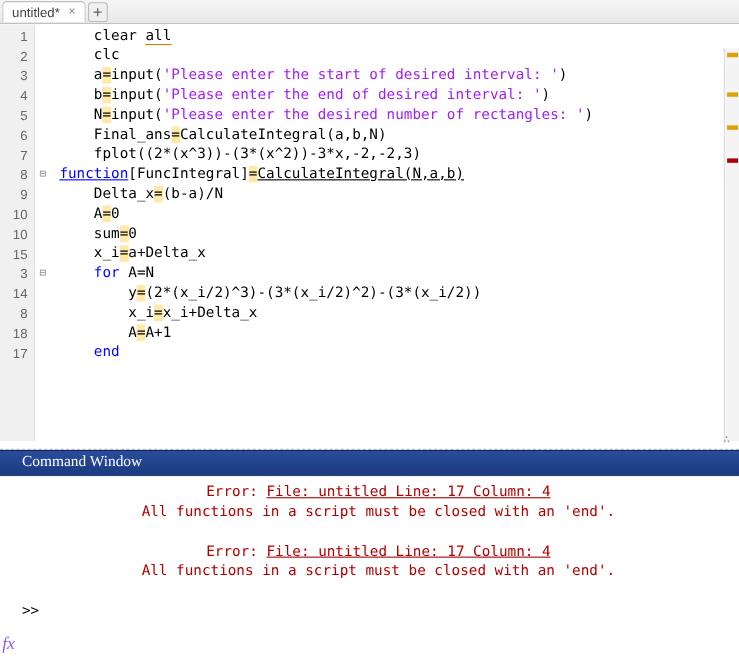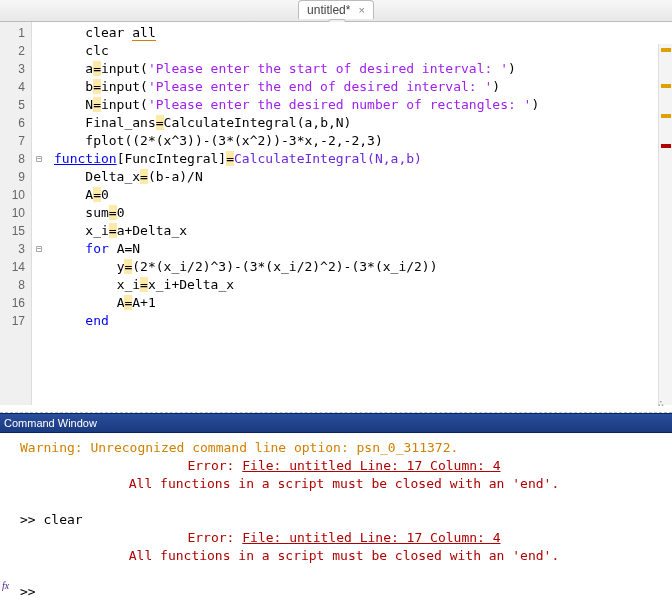--- a/index.html
+++ b/index.html
@@ -13,21 +13,20 @@
   display: flex;
   flex-direction: column;
 }
 .tabbar {
   height: 22px;
   background: linear-gradient(#f7f7f7, #e8e8e8);
   border-bottom: 1px solid #bbb;
   display: flex;
   align-items: center;
   padding-left: 2px;
-  flex-direction: column;
 }
 .tab {
   background: #fefefe;
   border: 1px solid #bbb;
   border-bottom: none;
   border-radius: 4px 4px 0 0;
   padding: 2px 6px 2px 8px;
   display: flex;
   align-items: center;
   gap: 6px;
@@ -90,40 +89,40 @@
   padding-left: 8px;
   white-space: pre;
   color: #000;
 }
 .code .row { height: 18px; }
 .kw { color: #0000ff; text-align: right; }
 .fn-decl { color: #0000ff; text-decoration: underline; }
 .str { color: #a020f0; }
 .warn-underline { color: #000; border-bottom: 1px solid #d08000; }
 .hl-eq { background: #ffe9a8; }
-.fn-name { color: #6d28d9; }
+.fn-name { color: #000000; text-decoration: underline; }
 .sep-dots {
   height: 8px;
   border-bottom: 1px dashed #bbb;
   position: relative;
 }
 .grip {
   position: absolute;
   right: 10px;
   bottom: 2px;
   color: #999;
   font-size: 11px;
   letter-spacing: -2px;
 }
 .cmdwin-header {
   background: linear-gradient(#2a4d9b, #1a3a80);
   color: #fff;
-  font-family: Liberation Sans, sans-serif;
-  font-size: 11px;
-  padding: 3px 4px;
+  font-family: Liberation Serif, serif;
+  font-size: 14px;
+  padding: 3px 20px;
   border-top: 1px solid #0a2560;
   border-bottom: 1px solid #0a2560;
 }
 .cmdwin-body {
   flex: 0 0 auto;
   background: #fff;
   font-size: 13px;
   line-height: 18px;
   padding: 6px 4px 6px 20px;
   position: relative;
@@ -132,22 +131,22 @@
 .cmd-warn { color: #d08000; }
 .cmd-err { color: #b00000; text-align: center; }
 .cmd-err a { color: #b00000; text-decoration: underline; }
 .cmd-plain { color: #000; }
 .fx {
   position: absolute;
   left: 2px;
   bottom: 8px;
   font-style: italic;
   font-family: "Times New Roman", serif;
-  font-size: 10px;
-  color: #4c1d95;
+  font-size: 16px;
+  color: #8b5cf6;
 }
 .scroll-track {
   position: absolute;
   right: 0;
   top: 22px;
   bottom: 0;
   width: 14px;
   background: #f4f4f4;
   border-left: 1px solid #ddd;
 }
@@ -181,21 +180,21 @@
       <div>6</div>
       <div>7</div>
       <div>8</div>
       <div>9</div>
       <div>10</div>
       <div>10</div>
       <div>15</div>
       <div>3</div>
       <div>14</div>
       <div>8</div>
-      <div>16</div>
+      <div>18</div>
       <div>17</div>
     </div>
   <div class="fold-col" id="foldcol">
       <div></div>
       <div></div>
       <div></div>
       <div></div>
       <div></div>
       <div></div>
       <div></div>
@@ -222,22 +221,20 @@
 <div class="sep-dots">
   <span class="grip">∴</span>
 </div>
 
 <div class="cmdwin-header">
   <span>Command Window</span>
 </div>
 
 <div class="cmdwin-body" id="cmdbody">
   <span class="fx">fx</span>
-<div class="cmd-warn">Warning: Unrecognized command line option: psn_0_311372.</div>
     <div class="cmd-err"><span>Error: </span><a href="#">File: untitled Line: 17 Column: 4</a><span> </span></div>
     <div class="cmd-err">All functions in a script must be closed with an 'end'.</div>
     <div class="cmd-plain">&nbsp;</div>
-    <div class="cmd-plain">&gt;&gt; clear</div>
     <div class="cmd-err"><span>Error: </span><a href="#">File: untitled Line: 17 Column: 4</a><span> </span></div>
     <div class="cmd-err">All functions in a script must be closed with an 'end'.</div>
     <div class="cmd-plain">&nbsp;</div>
     <div class="cmd-plain">&gt;&gt; </div>
   </div>
 
 </body></html>

